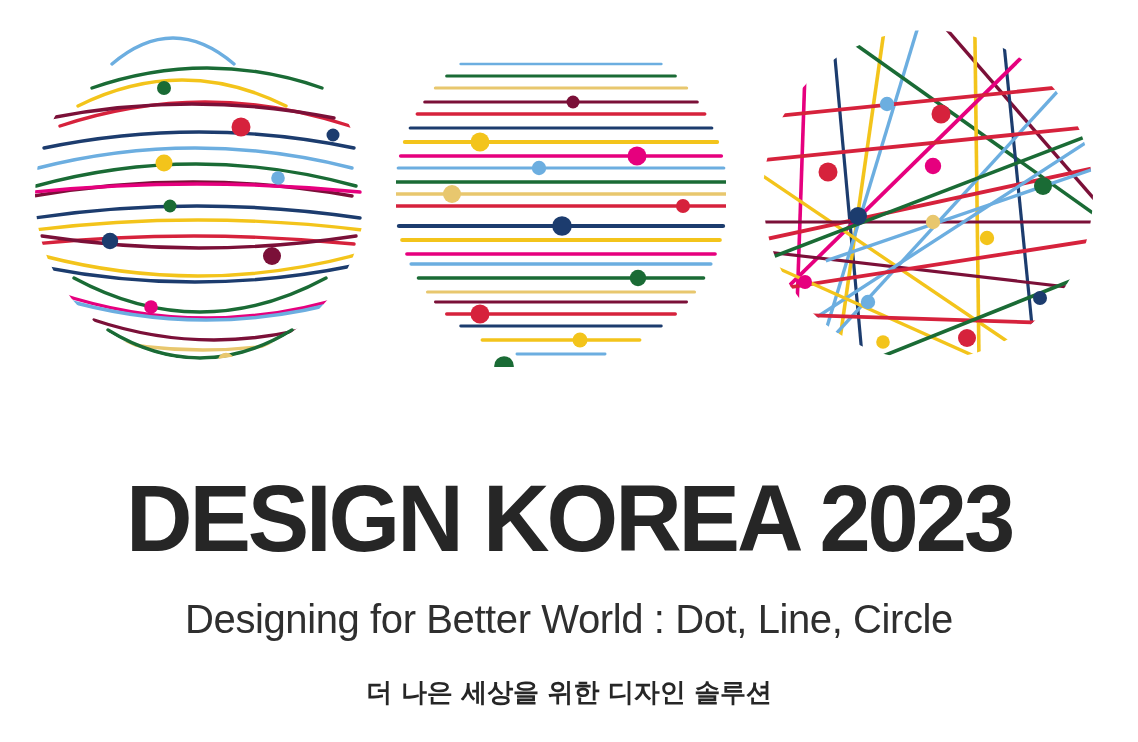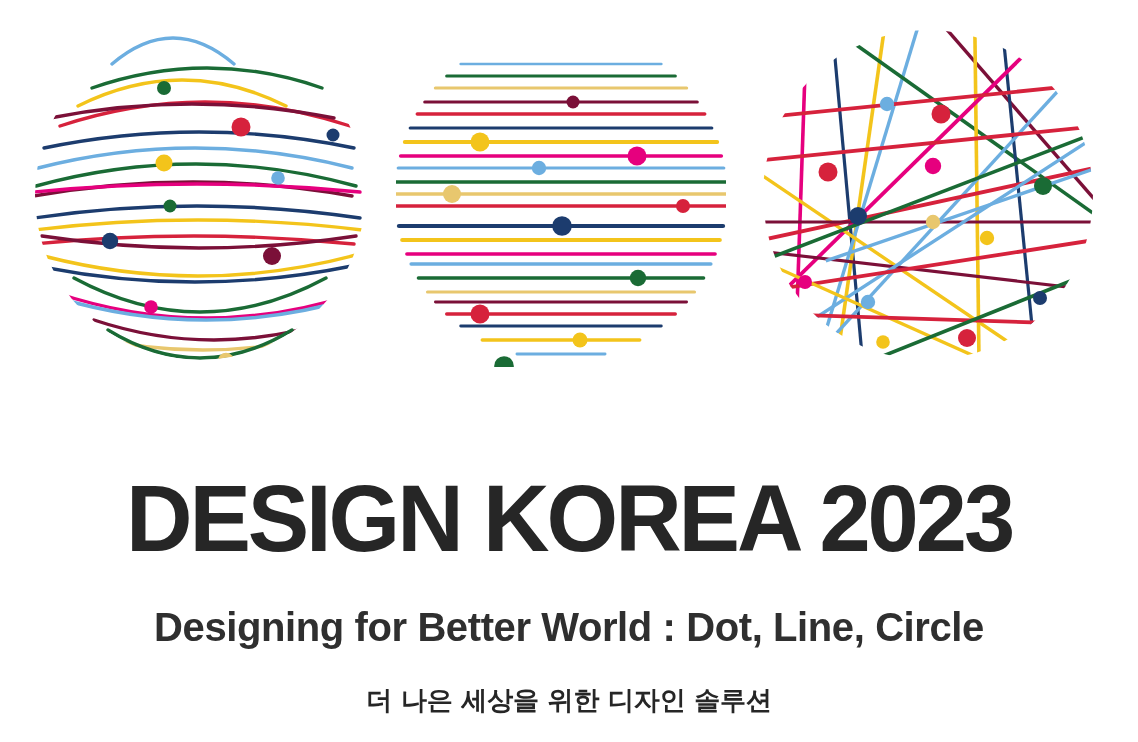--- a/index.html
+++ b/index.html
@@ -37,24 +37,24 @@
     font-weight:700;
     font-size:95px;
     line-height:1.0;
     letter-spacing:-3.2px;
     color:#262626;
     transform:scaleX(0.97);
     transform-origin:center;
     white-space:nowrap;
   }
   #subtitle-en{
-    margin:16px;
+    margin:8px;
     padding-top:24px;
     font-family:"Liberation Sans","DejaVu Sans",sans-serif;
-    font-weight:700;
+    font-weight:400;
     font-size:40px;
     line-height:1.05;
     letter-spacing:-0.4px;
     color:#2f2f2f;
     white-space:nowrap;
   }
   #subtitle-ko{
     margin:16px;
     padding-top:22px;
     font-family:"DejaVu Sans","Liberation Sans",sans-serif;

